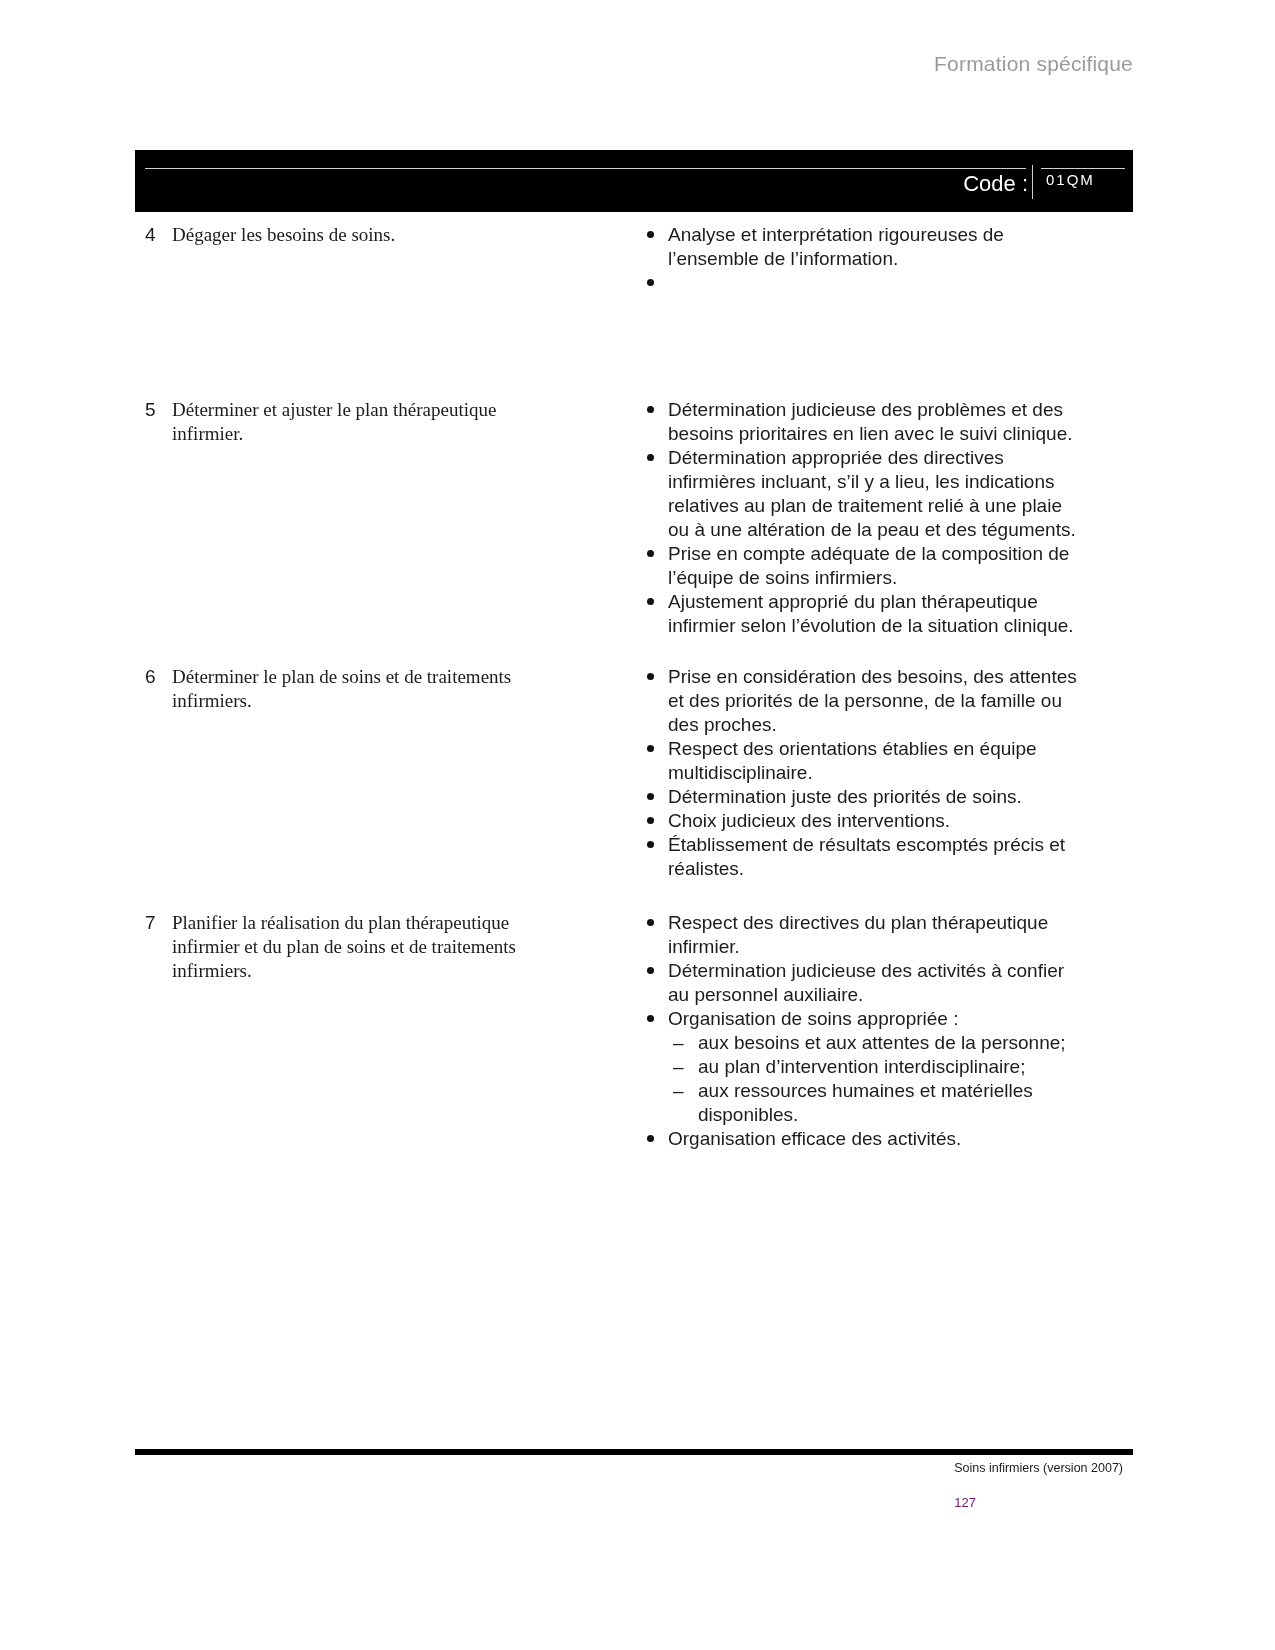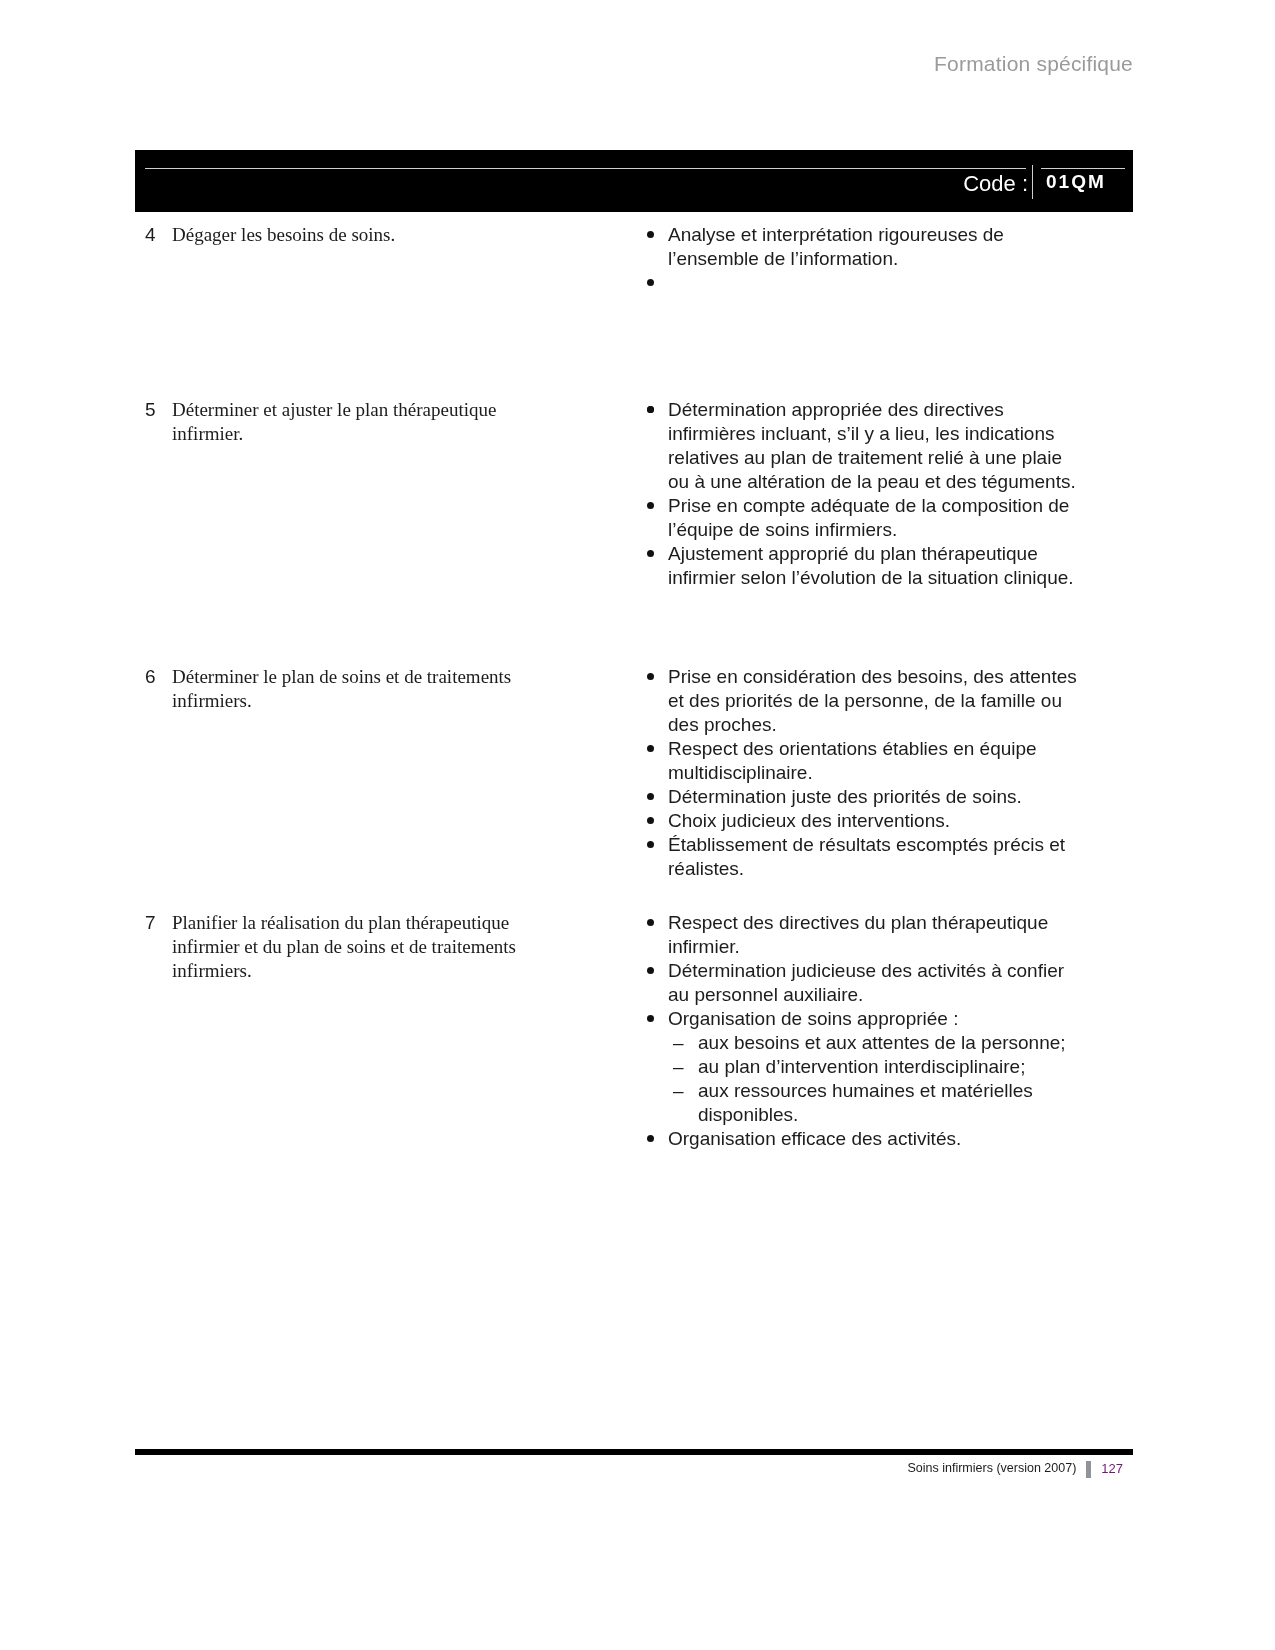--- a/index.html
+++ b/index.html
@@ -22,21 +22,21 @@
   .bar-line-right {
     position:absolute; top:18px; left:906px; right:8px; height:1px; background:#d0d0d0;
   }
   .code-sep {
     position:absolute; top:15px; left:897px; width:1px; height:34px; background:#cfcfcf;
   }
   .code-label {
     position:absolute; top:21px; right:105px; color:#ffffff; font-size:22px;
   }
   .code-value {
-    position:absolute; top:21px; left:911px; color:#ffffff; font-size:19px; letter-spacing:2px;font-weight:bold;
+    position:absolute; top:21px; left:911px; color:#ffffff; font-size:15px; letter-spacing:2px;
   }
   .row { position:absolute; left:0; width:1275px; }
   .row-4 { top:223px; }
   .row-5 { top:398px; }
   .row-6 { top:665px; }
   .row-7 { top:911px; }
   .obj-cell {
     position:absolute; left:145px; top:0; width:430px; display:flex;
     font-size:19px; line-height:24px;
   }
@@ -52,21 +52,21 @@
     position:absolute; left:2px; top:8px; width:7px; height:7px;
     border-radius:50%; background:#111;
   }
   .sub { position:relative; margin-left:5px; padding-left:25px; }
   .dash-marker { position:absolute; left:0; top:0; }
   .footer-rule {
     position:absolute; top:1449px; left:135px; right:142px; height:6px; background:#000;
   }
   .footer {
     position:absolute; top:1461px; right:152px; height:20px;
-    display:flex; align-items:flex-start; gap:10px;
+    display:flex; align-items:flex-start; gap:10px;flex-direction:column;
   }
   .footer-text { font-size:12.5px; color:#1c1c1c; }
   .footer-vbar { width:5px; height:17px; background:#8f9399; }
   .footer-page { font-size:13px; color:#701a75; }
 </style>
 </head>
 <body>
 
 <div>
 
@@ -97,20 +97,21 @@
   </div>
 
   <div class="row row-5">
     <div class="obj-cell">
       <span class="obj-num">5</span>
       <span class="obj-text">Déterminer et ajuster le plan thérapeutique infirmier.</span>
     </div>
     <ul class="crit-list">
       <li class="crit">
         <span class="bullet-dot"></span>
+        <span>Détermination judicieuse des problèmes et des besoins prioritaires en lien avec le suivi clinique.</span>
       </li>
       <li class="crit">
         <span class="bullet-dot"></span>
         <span>Détermination appropriée des directives infirmières incluant, s’il y a lieu, les indications relatives au plan de traitement relié à une plaie ou à une altération de la peau et des téguments.</span>
       </li>
       <li class="crit">
         <span class="bullet-dot"></span>
         <span>Prise en compte adéquate de la composition de l’équipe de soins infirmiers.</span>
       </li>
       <li class="crit">

